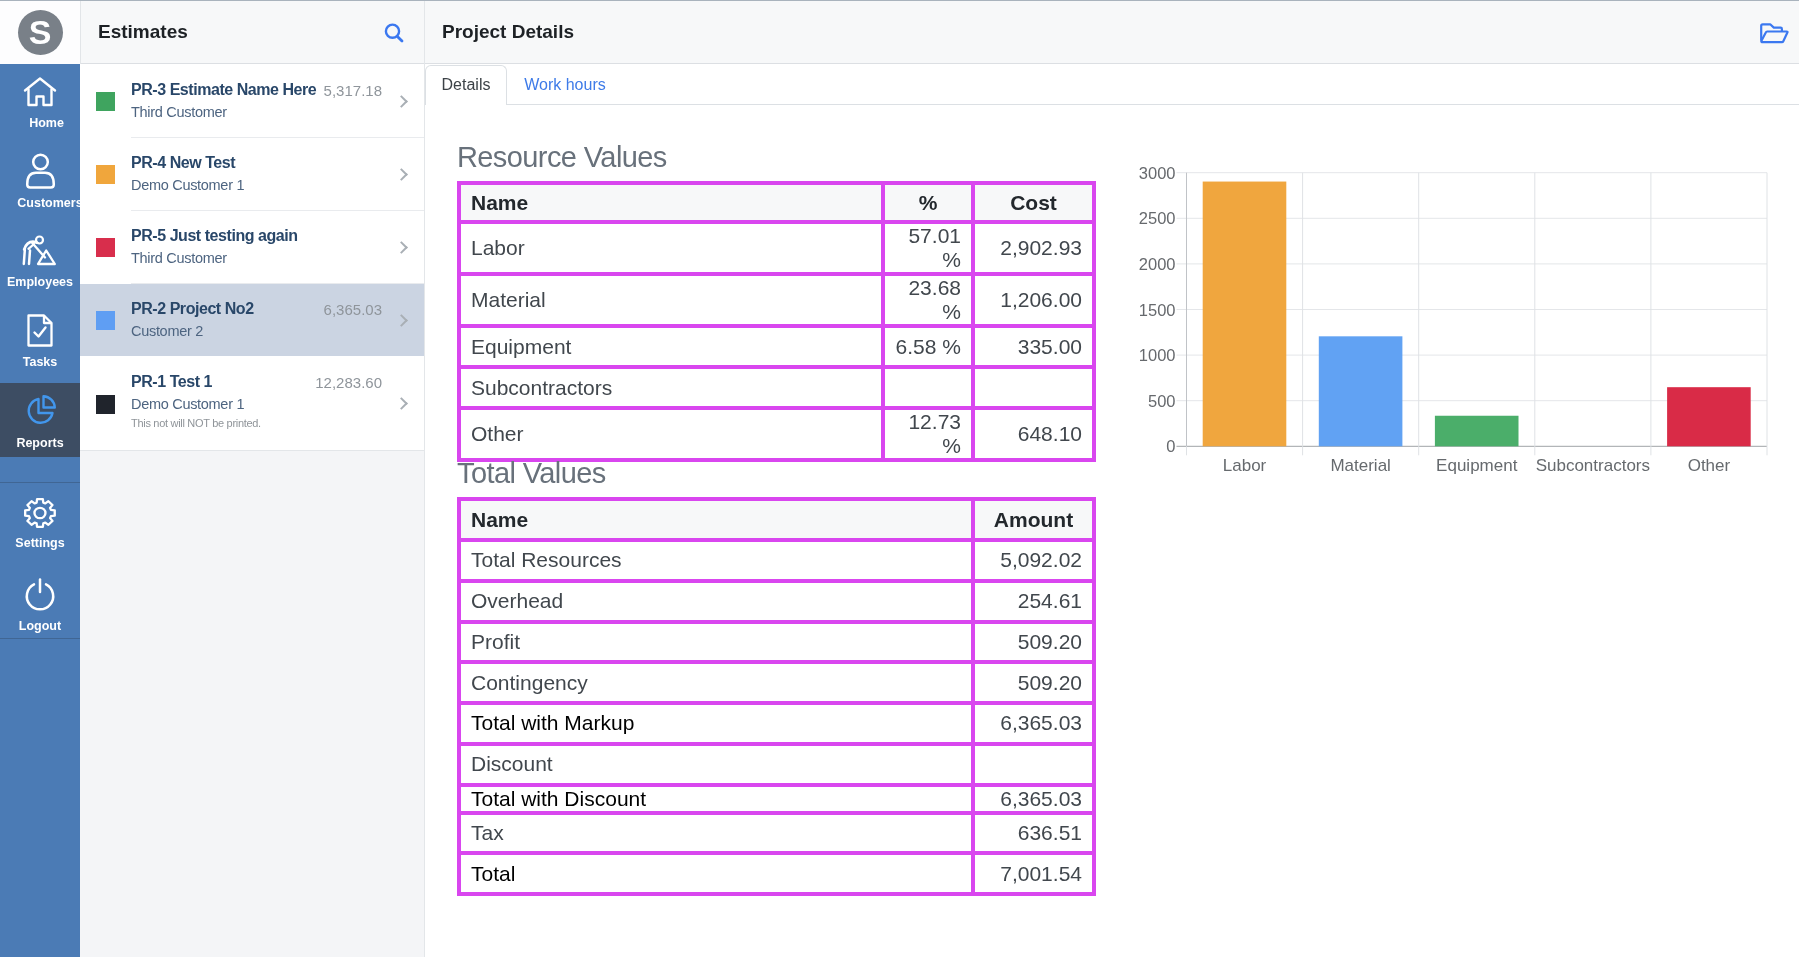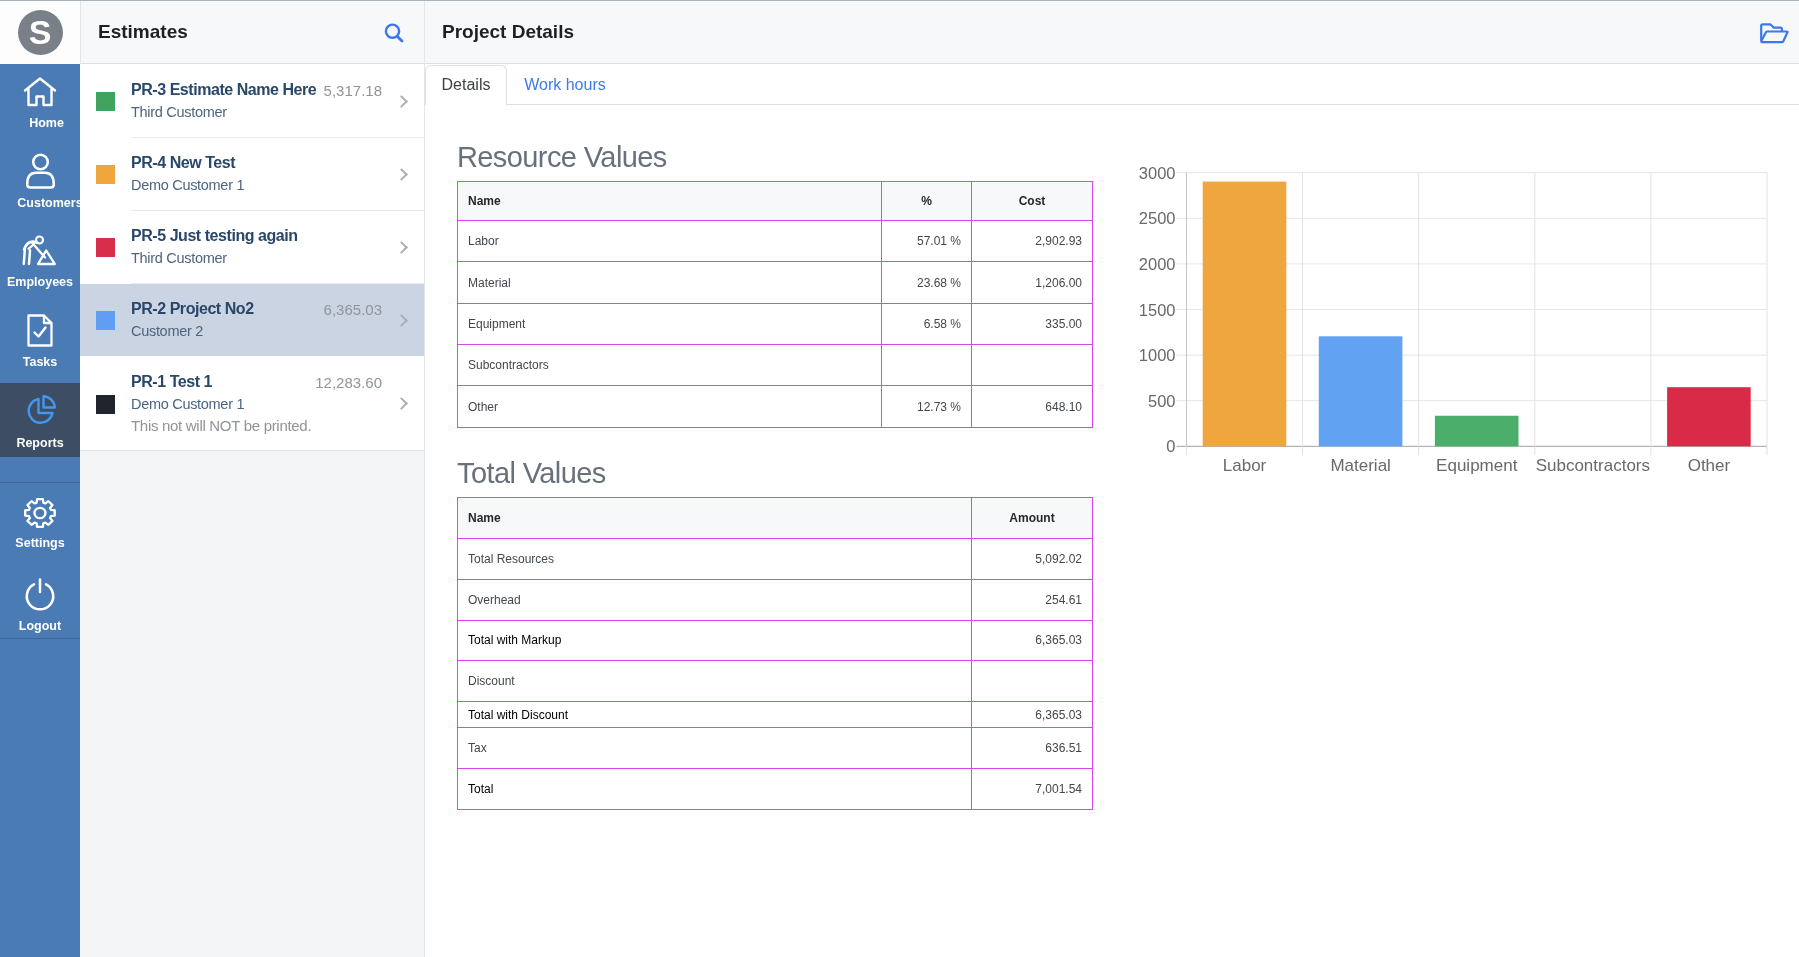--- a/index.html
+++ b/index.html
@@ -21,41 +21,41 @@
   .icon { display:block; margin:0 auto; }
 
   
   #listcol { left:80px; top:1px; width:345px; height:956px; background:#f4f5f7; border-right:1px solid #e3e6e9; }
   #listhead { left:0; top:0; width:344px; height:64px; background:#f7f8f9; border-bottom:1px solid #dcdfe3; }
   #listwhite { left:0; top:64px; width:344px; height:387px; background:#fff; border-bottom:1px solid #e3e6e9;}
   #esttitle { left:18px; top:21px; font-size:19px; font-weight:700; color:#1d2125; }
   .sq { width:19px; height:19px; }
   .ittitle { letter-spacing:-0.45px; font-size:16px; font-weight:700; color:#294769; white-space:nowrap; }
   .itsub { font-size:14.5px; letter-spacing:-0.3px; color:#4d6480; white-space:nowrap; }
-  .itnote { font-size:15px; letter-spacing:-0.3px; color:#8f9499; white-space:nowrap; }
+  .itnote { font-size:11px; letter-spacing:-0.3px; color:#8f9499; white-space:nowrap; }
   .itamt { font-size:15px; color:#8f959b; text-align:right; }
   .itdiv { height:1px; background:#e9ebee; }
   .chev { width:9px; height:9px; border-right:2px solid #a9afb5; border-top:2px solid #a9afb5;
           transform:rotate(45deg); }
   #selbg { left:0; top:284px; width:344px; height:72px; background:#cbd4e2; }
 
   
   #main { left:425px; top:1px; width:1374px; height:956px; background:#fff; }
   #mainhead { left:0; top:0; width:1374px; height:64px; background:#f7f8f9; border-bottom:1px solid #dcdfe3; }
   #pdtitle { left:17px; top:21px; font-size:19px; font-weight:700; color:#1d2125; }
   #tabline { left:0; top:104px; width:1374px; height:1px; background:#dce0e4; }
   #tabactive { left:0; top:65px; width:82px; height:40px; background:#fff; border:1px solid #dce0e4;
                border-bottom:none; border-radius:6px 6px 0 0; text-align:center; line-height:38px;
                font-size:16px; color:#3c4247; }
   #tabwork { left:99px; top:65px; width:82px; height:40px; text-align:center; line-height:40px;
              font-size:16px; color:#3e7be8; }
   .h2 { font-size:29px; font-weight:400; letter-spacing:-0.6px; color:#68717b; }
 
   table { border-collapse:collapse; table-layout:fixed; }
-  td, th { border:1px solid #d946ef; font-size:12px; padding:0 10px; overflow:hidden; }
+  td, th { border:4px solid #d946ef; font-size:21px; padding:0 10px; overflow:hidden; }
   th { background:#f7f8f9; color:#23282d; font-weight:700; text-align:left; }
   td { color:#41474d; }
   .num { text-align:right; }
   .cen { text-align:center; }
   .bold { font-weight:400; color:#000000; }
 </style>
 </head>
 <body>
 <div class="abs" id="topline"></div>
 
@@ -225,20 +225,28 @@
         <th>Name</th>
         <th class="cen">Amount</th>
       </tr>
   <tr style="height:40.75px;">
         <td>Total Resources</td>
         <td class="num">5,092.02</td>
       </tr>
   <tr style="height:40.75px;">
         <td>Overhead</td>
         <td class="num">254.61</td>
+      </tr>
+  <tr style="height:40.75px;">
+        <td>Profit</td>
+        <td class="num">509.20</td>
+      </tr>
+  <tr style="height:40.75px;">
+        <td>Contingency</td>
+        <td class="num">509.20</td>
       </tr>
   <tr style="height:40.75px;">
         <td class="bold">Total with Markup</td>
         <td class="num">6,365.03</td>
       </tr>
   <tr style="height:40.75px;">
         <td>Discount</td>
         <td class="num"></td>
       </tr>
   <tr style="height:26px;">

